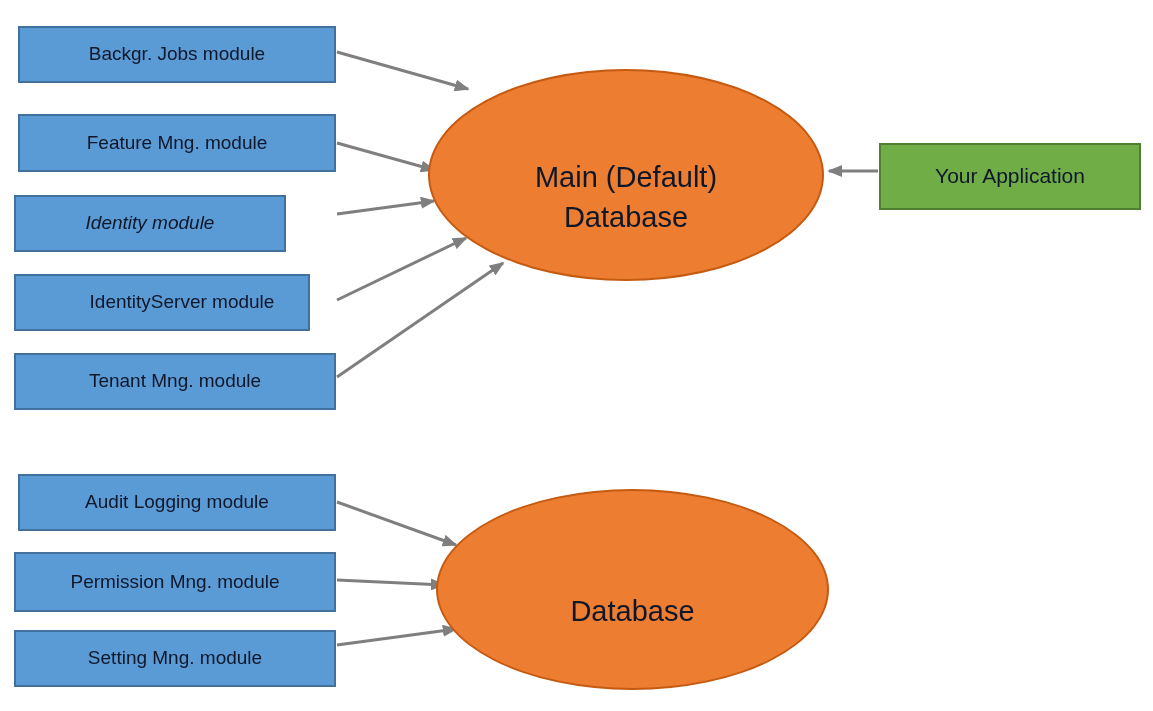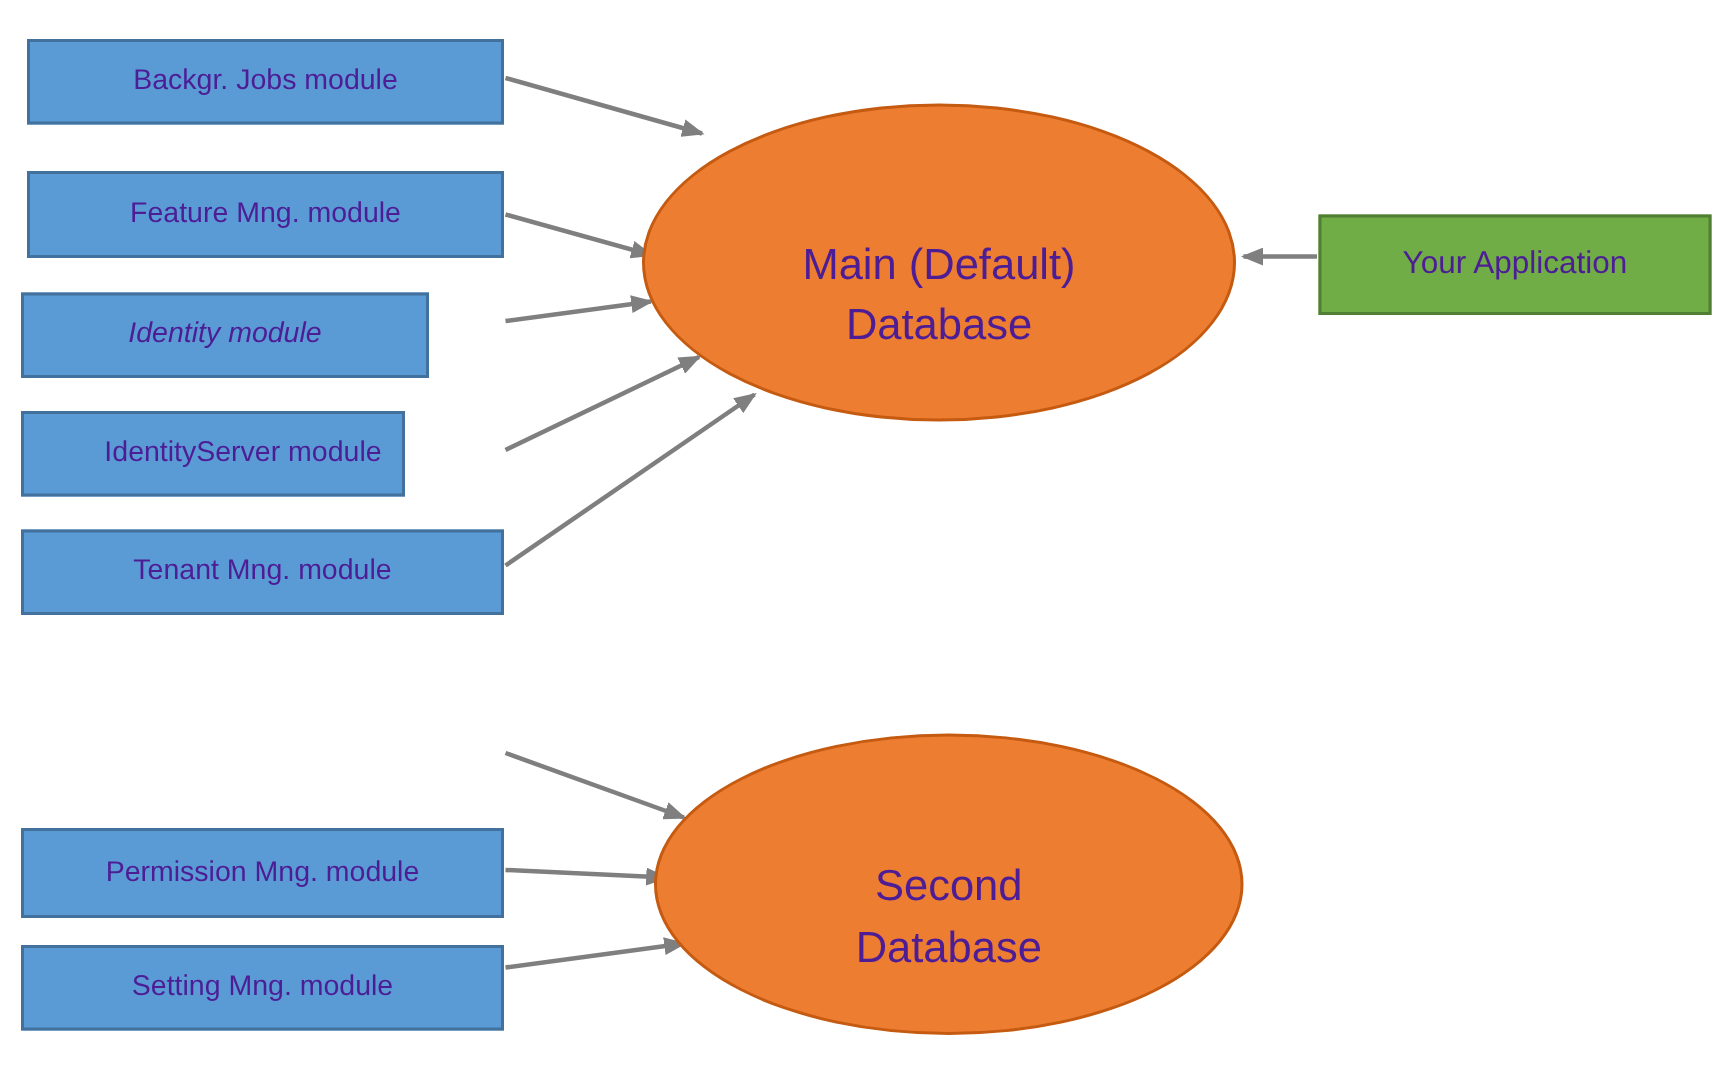--- a/index.html
+++ b/index.html
@@ -24,21 +24,21 @@
     width: 1153px;
     height: 711px;
     pointer-events: none;
   }
   .node {
     position: absolute;
     box-sizing: border-box;
     display: flex;
     align-items: center;
     justify-content: center;
-    color: #4c1d95;
+    color: #0f172a;
     line-height: 1.18;
   }
   .module-box {
     background: #5B9BD5;
     border: 2px solid #41719C;
     font-size: 19px;
   }
   .app-box {
     background: #70AD47;
     border: 2px solid #507E32;
@@ -91,44 +91,46 @@
   </div>
 
   <div class="node module-box" style="left:18px; top:114px; width:318px; height:58px;">
     <span>Feature Mng. module</span>
   </div>
 
   <div class="node module-box" style="left:14px; top:195px; width:272px; height:57px;font-style:italic;">
     <span>Identity module</span>
   </div>
 
-  <div class="node module-box" style="left:14px; top:274px; width:256px; height:57px;padding-left:40px;">
+  <div class="node module-box" style="left:14px; top:274px; width:296px; height:57px;padding-left:40px;">
     <span>IdentityServer module</span>
   </div>
 
   <div class="node module-box" style="left:14px; top:353px; width:322px; height:57px;">
     <span>Tenant Mng. module</span>
   </div>
 
+  <div class="node module-box" style="left:18px; top:474px; width:318px; height:57px;">
+    <span>Audit Logging module</span>
+  </div>
 
   <div class="node module-box" style="left:14px; top:552px; width:322px; height:60px;">
     <span>Permission Mng. module</span>
   </div>
 
   <div class="node module-box" style="left:14px; top:630px; width:322px; height:57px;">
     <span>Setting Mng. module</span>
   </div>
 
   <div class="node db-ellipse" style="left:428px; top:69px; width:396px; height:212px;">
     <span class="db-line">Main (Default)</span>
     <span class="db-line">Database</span>
   </div>
 
   <div class="node db-ellipse" style="left:436px; top:489px; width:393px; height:201px;">
-    <span class="db-line">Second</span>
     <span class="db-line">Database</span>
   </div>
 
   <div class="node app-box" style="left:879px; top:143px; width:262px; height:67px;">
     <span>Your Application</span>
   </div>
 
 </div>
 
 </body></html>

